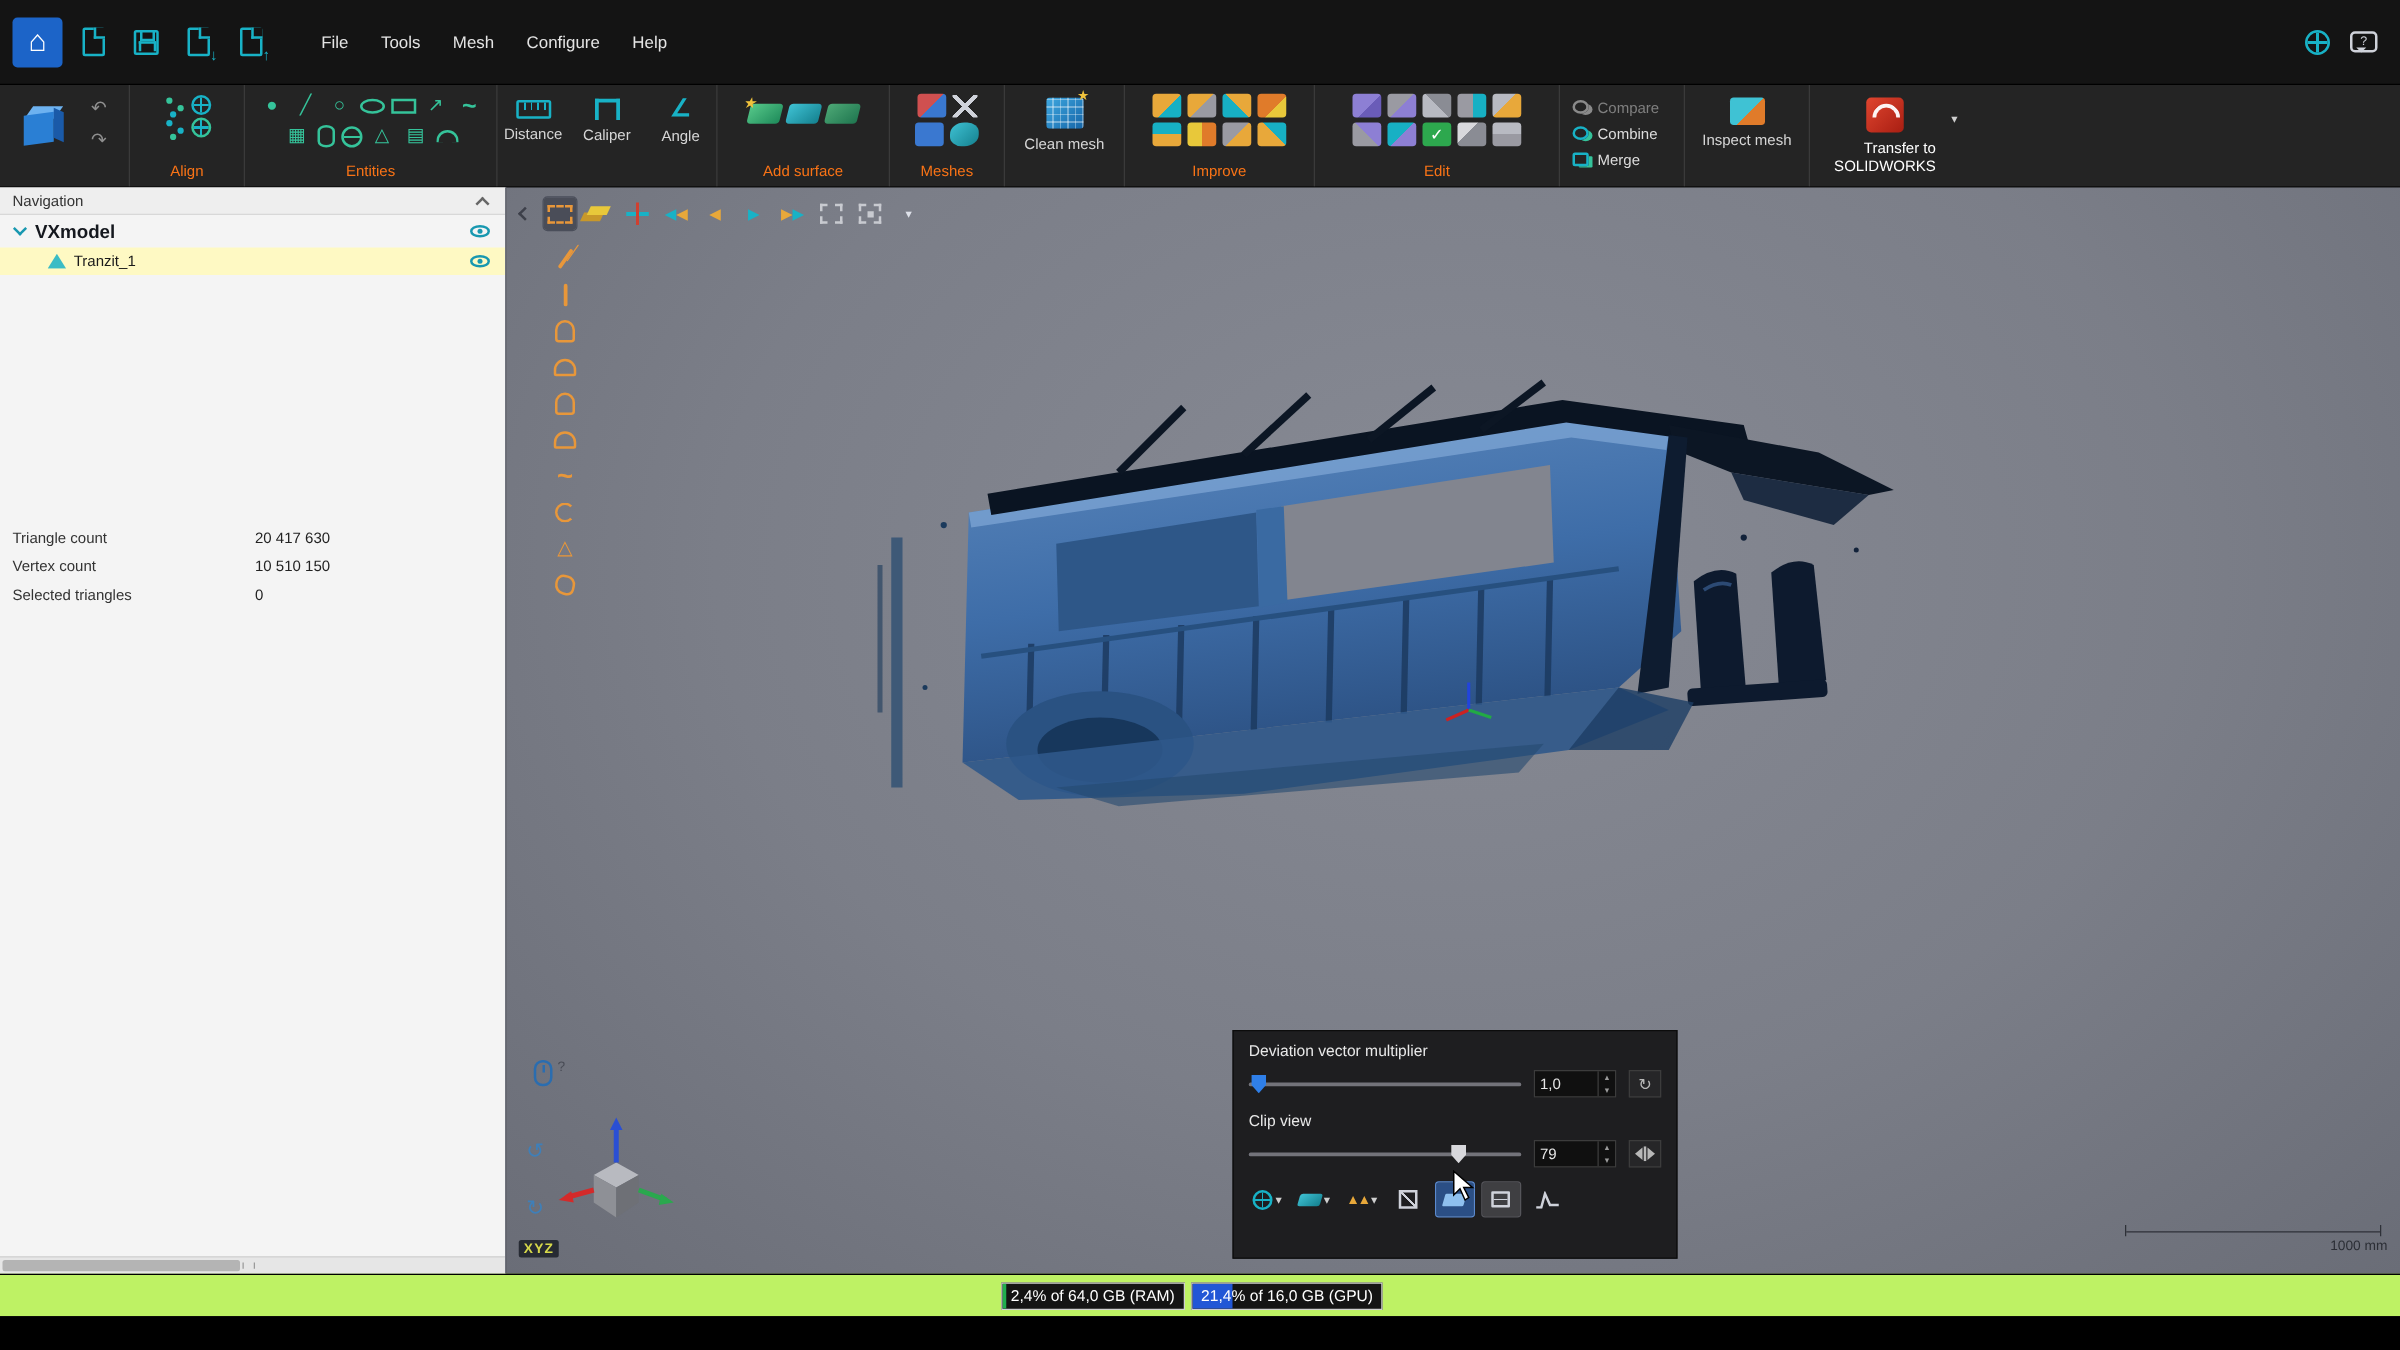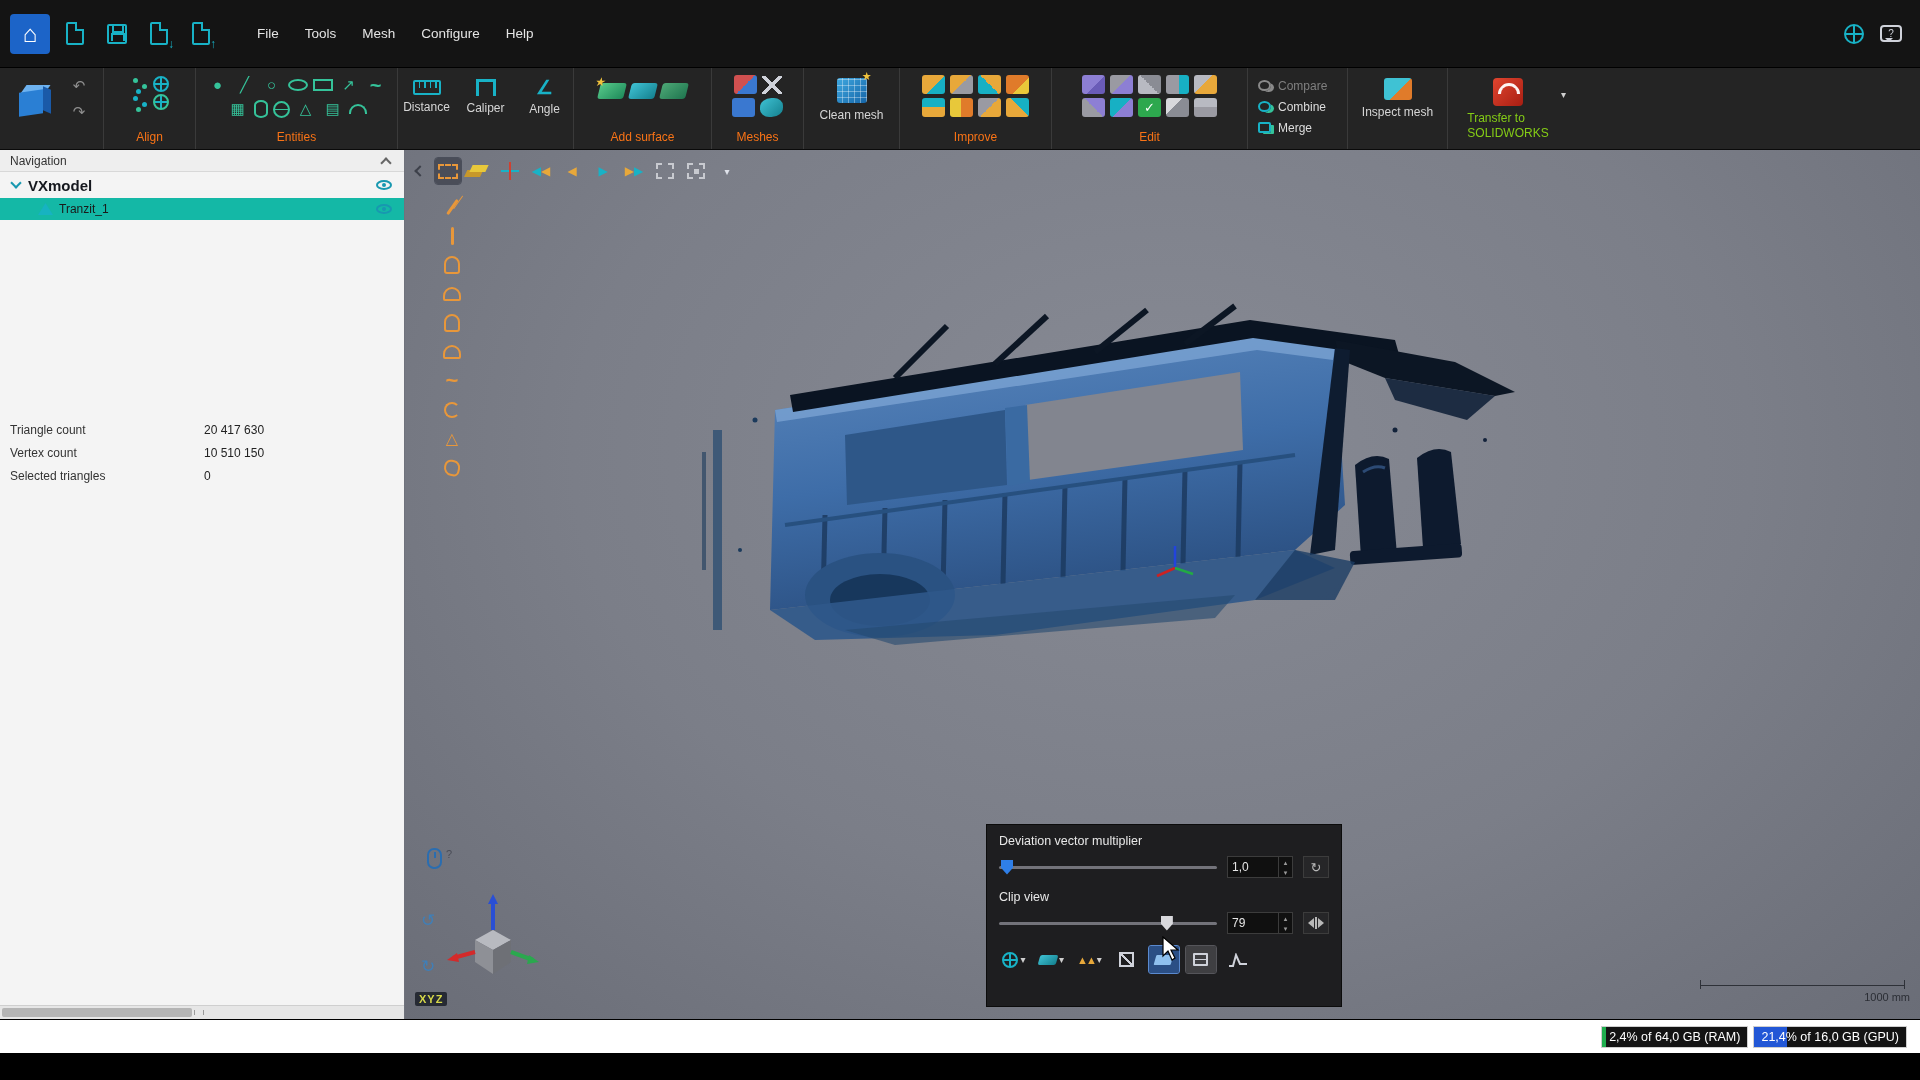--- a/index.html
+++ b/index.html
@@ -65,33 +65,33 @@
       repeating-linear-gradient(0deg,transparent 0 5px,rgba(255,255,255,.35) 5px 6px),
       repeating-linear-gradient(90deg,transparent 0 5px,rgba(255,255,255,.35) 5px 6px),
       linear-gradient(135deg,#3fa8e0,#1565a8); position:relative; }
   .cleanic::after { content:"★"; position:absolute; right:-5px; top:-8px; color:#f0c23c; font-size:11px; }
   .hbtn { display:flex; align-items:center; gap:7px; height:21px; font-size:12px; color:#dcdcdc; width:100%; padding-left:4px; }
   .hbtn.dis { color:#7f7f7f; }
   .cmp { width:13px; height:11px; border-radius:50%; border:2px solid #8a8a8a; box-shadow:4px 2px 0 -1px #8a8a8a; }
   .cmb { width:13px; height:11px; border-radius:50%; border:2px solid #18b2c6; box-shadow:4px 2px 0 -1px #35c39a; }
   .swic { width:30px; height:28px; border-radius:4px; background:linear-gradient(135deg,#e0452f,#a81e12); position:relative; }
   .swic::after { content:""; position:absolute; left:5px; top:5px; width:16px; height:16px; border-radius:50%; border:3px solid rgba(255,255,255,.9); border-color:rgba(255,255,255,.95) transparent transparent rgba(255,255,255,.95); transform:rotate(45deg); }
-  .twoline { font-size:12px; color:#84cc16; text-align:left; line-height:1.25; }
+  .twoline { font-size:12px; color:#ffffff; text-align:right; line-height:1.25; }
   .ddc { color:#cfcfcf; font-size:10px; }
 
   
   .leftpanel { position:absolute; left:0; top:150px; width:405px; height:869px; background:#f4f4f4; border-right:1px solid #6f727c; }
   .phdr { height:22px; background:#eeeeee; border-top:1px solid #d8d8d8; border-bottom:1px solid #d8d8d8; display:flex; align-items:center; padding:0 10px; font-size:12px; color:#333; position:relative; }
   .phdr .hlabel { font-weight:bold; font-weight:normal; }
   .chev { width:8px; height:8px; border-left:2px solid #666; border-bottom:2px solid #666; display:inline-block; }
   .chev.up { transform:rotate(135deg); position:absolute; right:14px; top:9px; }
   .chev.down-teal { border-color:#1898b0; transform:rotate(-45deg); margin-right:8px; margin-top:-4px; }
   .trow { display:flex; align-items:center; height:26px; padding-left:12px; position:relative; }
   .rootlabel { font-size:15px; font-weight:bold; color:#15181e; }
-  .trow.sel { background:#14b8a6; height:22px; }
+  .trow.sel { background:#fef9c3; height:22px; }
   .meshic { width:15px; height:12px; margin:0 6px 0 26px; background:#18b2c6; clip-path:polygon(50% 0,100% 100%,0 100%); opacity:.85; position:relative; }
   .childlabel { font-size:12px; color:#1a1a1a; }
   .eye { width:16px; height:10px; border:2px solid #1898b0; border-radius:50%; position:absolute; right:12px; top:50%; margin-top:-5px; }
   .eye::after { content:""; position:absolute; left:50%; top:50%; width:4px; height:4px; margin:-2px 0 0 -2px; border-radius:50%; background:#1898b0; }
   .drow { position:relative; height:23px; display:flex; align-items:center; font-size:12px; color:#333; padding-left:10px; }
   .dval { position:absolute; left:204px; color:#222; }
   .hscroll { position:absolute; left:0; bottom:0; width:100%; height:14px; background:#e6e6e6; border-top:1px solid #cfcfcf; }
   .hthumb { position:absolute; left:2px; top:2px; width:190px; height:9px; background:#b4b4b4; border-radius:2px; }
   .hthumb::after { content:""; position:absolute; right:-12px; top:2px; width:8px; height:5px; border-left:1px solid #9a9a9a; border-right:1px solid #9a9a9a; }
 
@@ -159,21 +159,21 @@
   .sectic { width:15px; height:13px; border:2px solid #cfd2da; border-radius:1px; background:linear-gradient(0deg,transparent 45%,#cfd2da 45% 55%,transparent 55%); }
 
   
   .cursor { position:absolute; left:757px; top:786px; }
   .scalebar { position:absolute; right:10px; top:830px; width:210px; }
   .scaleline { width:205px; height:9px; border-left:1.5px solid #2e3138; border-right:1.5px solid #2e3138; position:relative; }
   .scaleline::after { content:""; position:absolute; left:0; right:0; top:50%; height:1.5px; background:#2e3138; }
   .scaletext { font-size:11px; color:#2b2e35; text-align:right; margin-top:2px; }
 
   
-  .statusbar { position:absolute; left:0; top:1019px; width:1920px; height:34px; background:#ffffff; border-top:1px solid #000; display:flex; align-items:center; justify-content:flex-end; gap:5px; padding-right:13px; }
+  .statusbar { position:absolute; left:0; top:1019px; width:1920px; height:34px; background:#bef264; border-top:1px solid #000; display:flex; align-items:center; justify-content:center; gap:5px; padding-right:13px; }
   .chip { position:relative; height:22px; border:1px solid #cfcfcf; display:flex; align-items:center; padding:0 7px; font-size:12.5px; color:#fff; background:#141414; overflow:hidden; }
   .chip .fill { position:absolute; left:0; top:0; bottom:0; }
   .chip.ram .fill { width:2.4%; background:#1fae4e; }
   .chip.gpu .fill { width:21.4%; background:#2257d6; }
   .chip span.txt { position:relative; }
   .bottomstrip { position:absolute; left:0; top:1053px; width:1920px; height:27px; background:#000; }
 </style>
 </head>
 <body>
 

